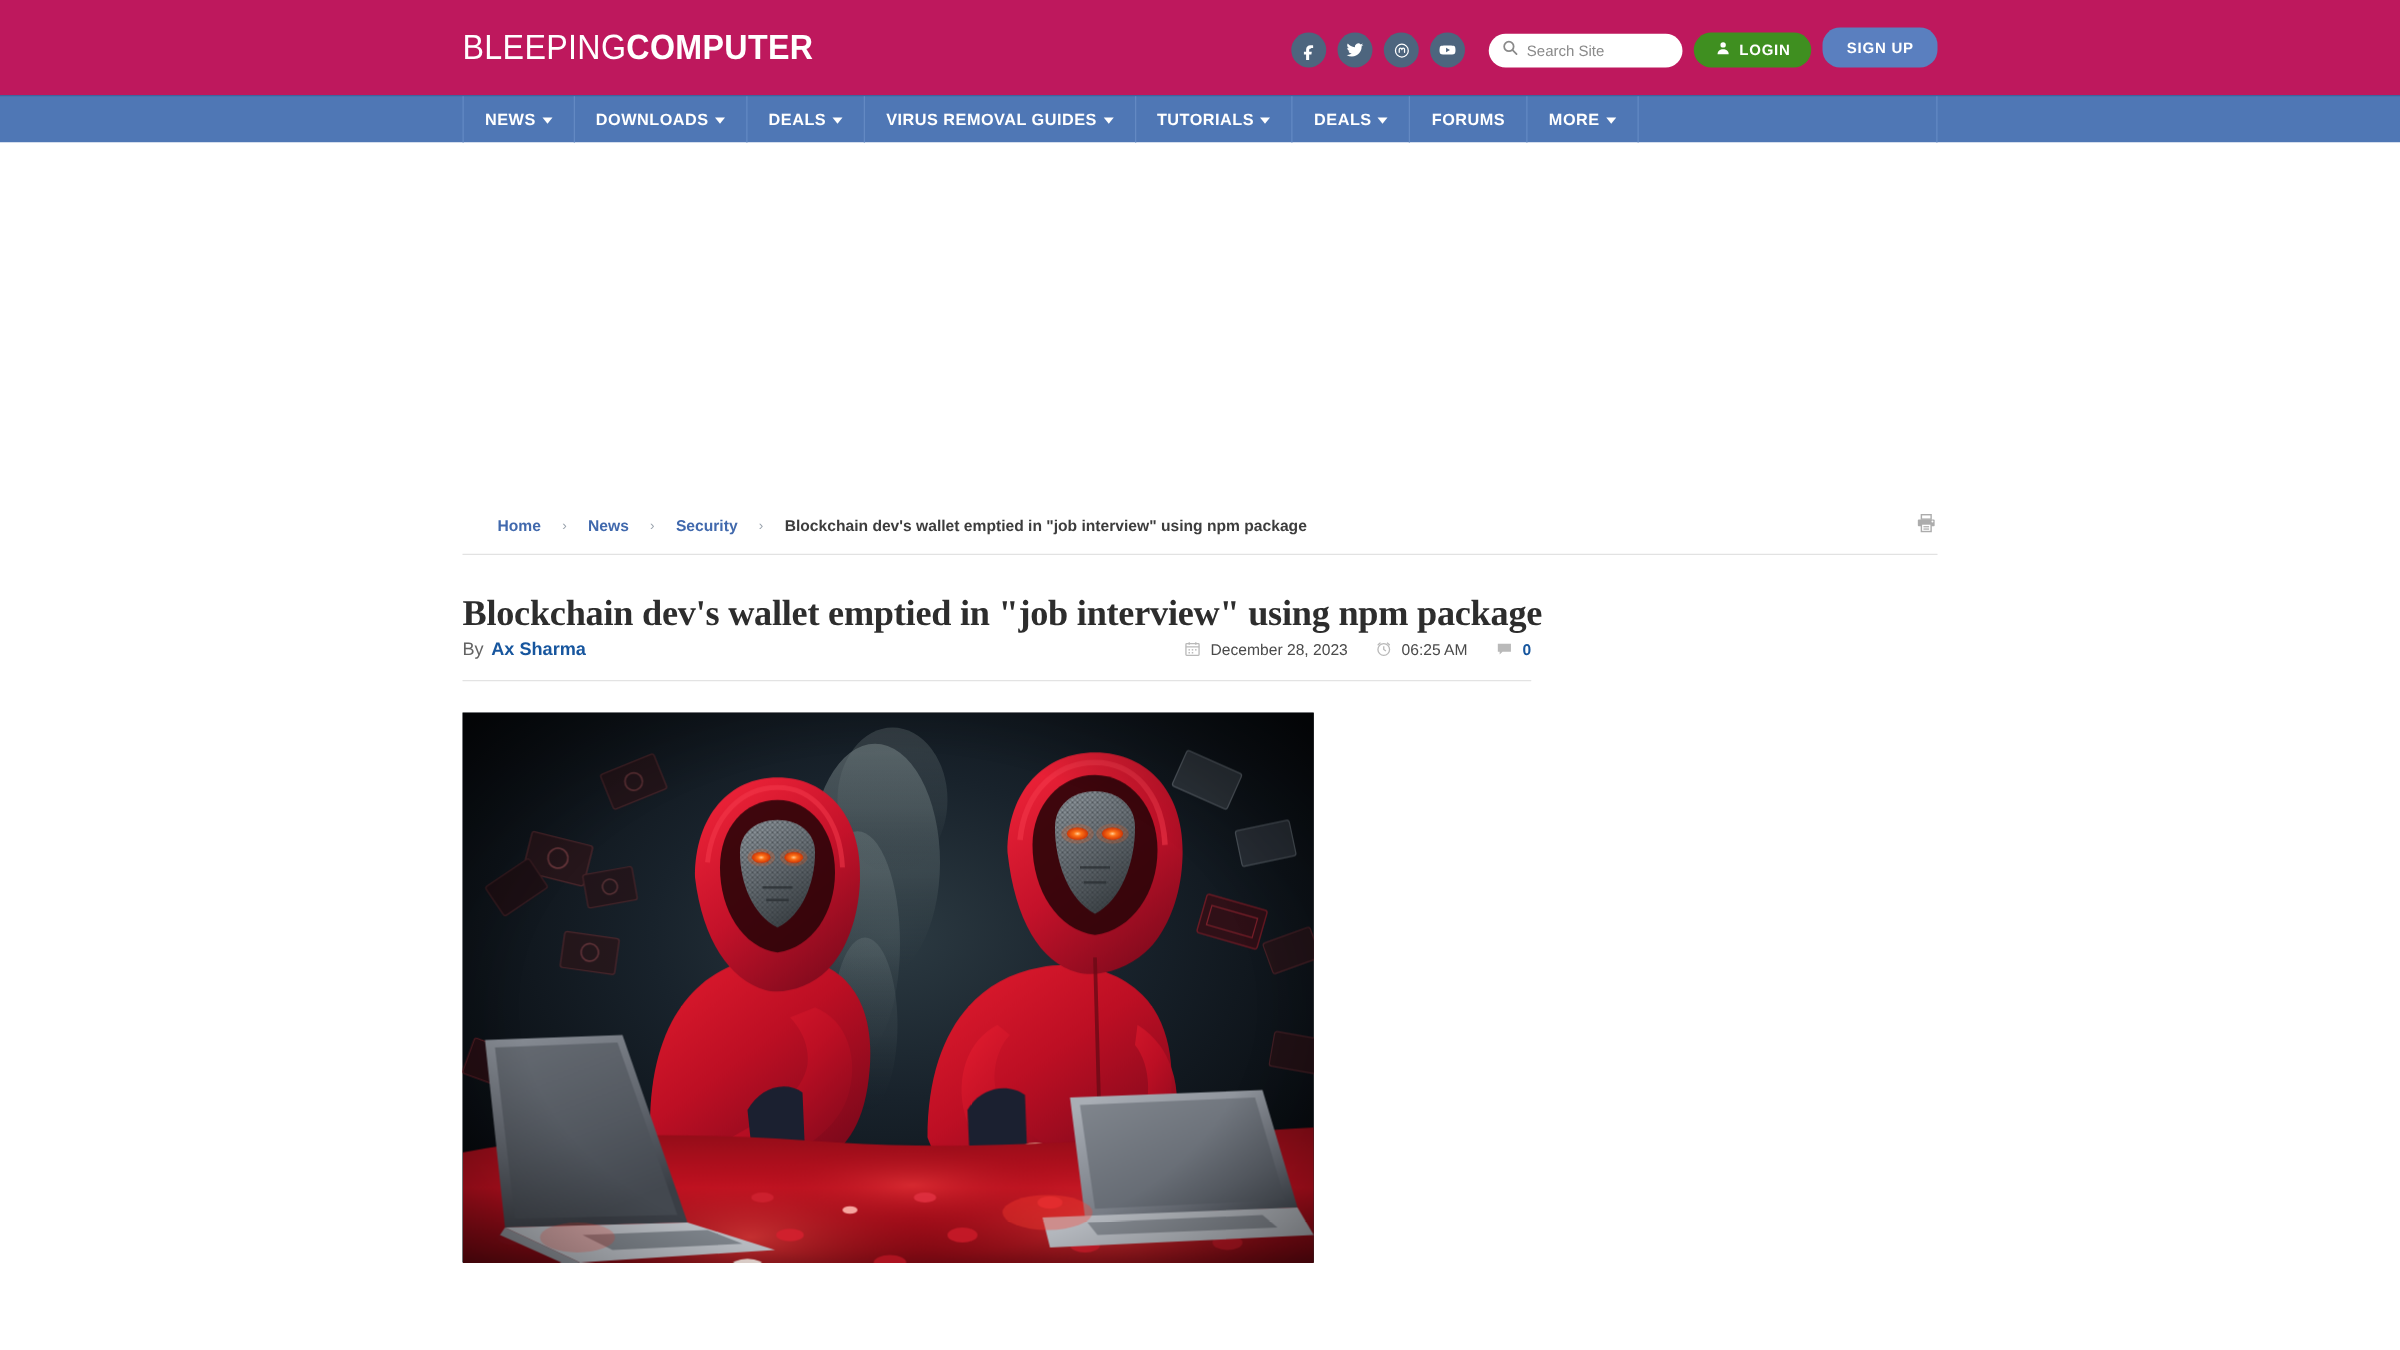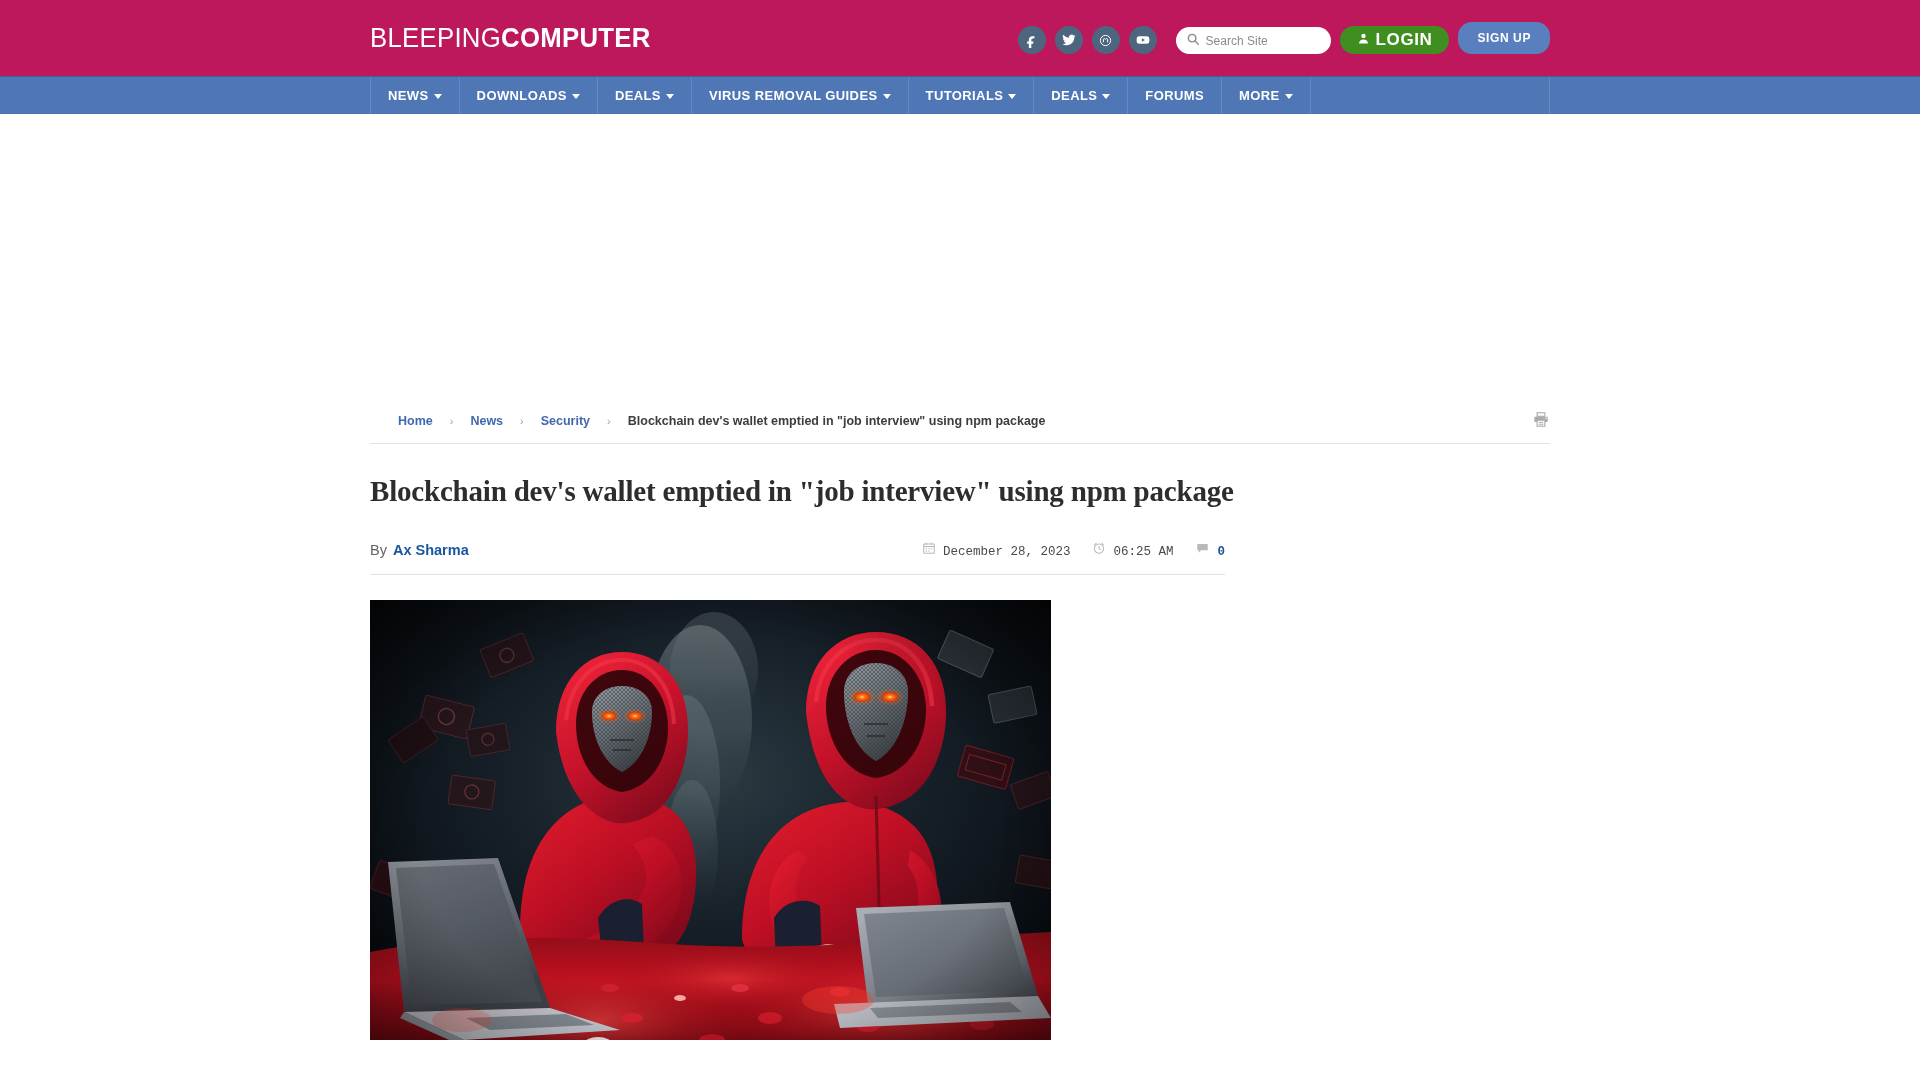--- a/index.html
+++ b/index.html
@@ -88,21 +88,21 @@
     width: 120px;
     background: transparent;
   }
   .search-box input::placeholder { color: #8a8a8a; }
 
   .btn-login {
     height: 28px;
     background: #3f8f20;
     color: #fff;
     border-radius: 14px;
-    font-size: 17px;
+    font-size: 12px;
     font-weight: 700;
     letter-spacing: 0.6px;
     display: flex;
     align-items: center;
     justify-content: center;
     gap: 6px;
     padding: 0 17px;
     cursor: pointer;
     border: none;
     font-family: "Liberation Sans", sans-serif;
@@ -228,21 +228,20 @@
     color: #2d2d2d;
     margin-top: 31px;
     letter-spacing: -0.2px;
     line-height: 1.15;
   }
 
   .byline-row {
     display: flex;
     align-items: center;
     width: 855px;
-    margin-top: 30px;
     height: 24px;
   }
   .byline-author {
     font-size: 14.5px;
     color: #636363;
     font-family: "Liberation Sans", sans-serif;
   }
   .byline-author b {
     color: #17569e;
     font-weight: 700;
@@ -250,25 +249,25 @@
     margin-left: 2px;
   }
   .meta-group {
     margin-left: auto;
     display: flex;
     align-items: center;
     gap: 22px;
   }
   .meta-item {
     display: flex;
-    align-items: flex-end;
+    align-items: center;
     gap: 7px;
     font-size: 12.5px;
     color: #4a4a4a;
-    font-family: Liberation Mono, monospace;
+    font-family: Liberation Sans, sans-serif;
   }
   .meta-item .cnt {
     color: #17569e;
     font-weight: 700;
     cursor: pointer;
   }
   .rule-byline {
     height: 1px;
     background: #e3e3e3;
     width: 855px;

